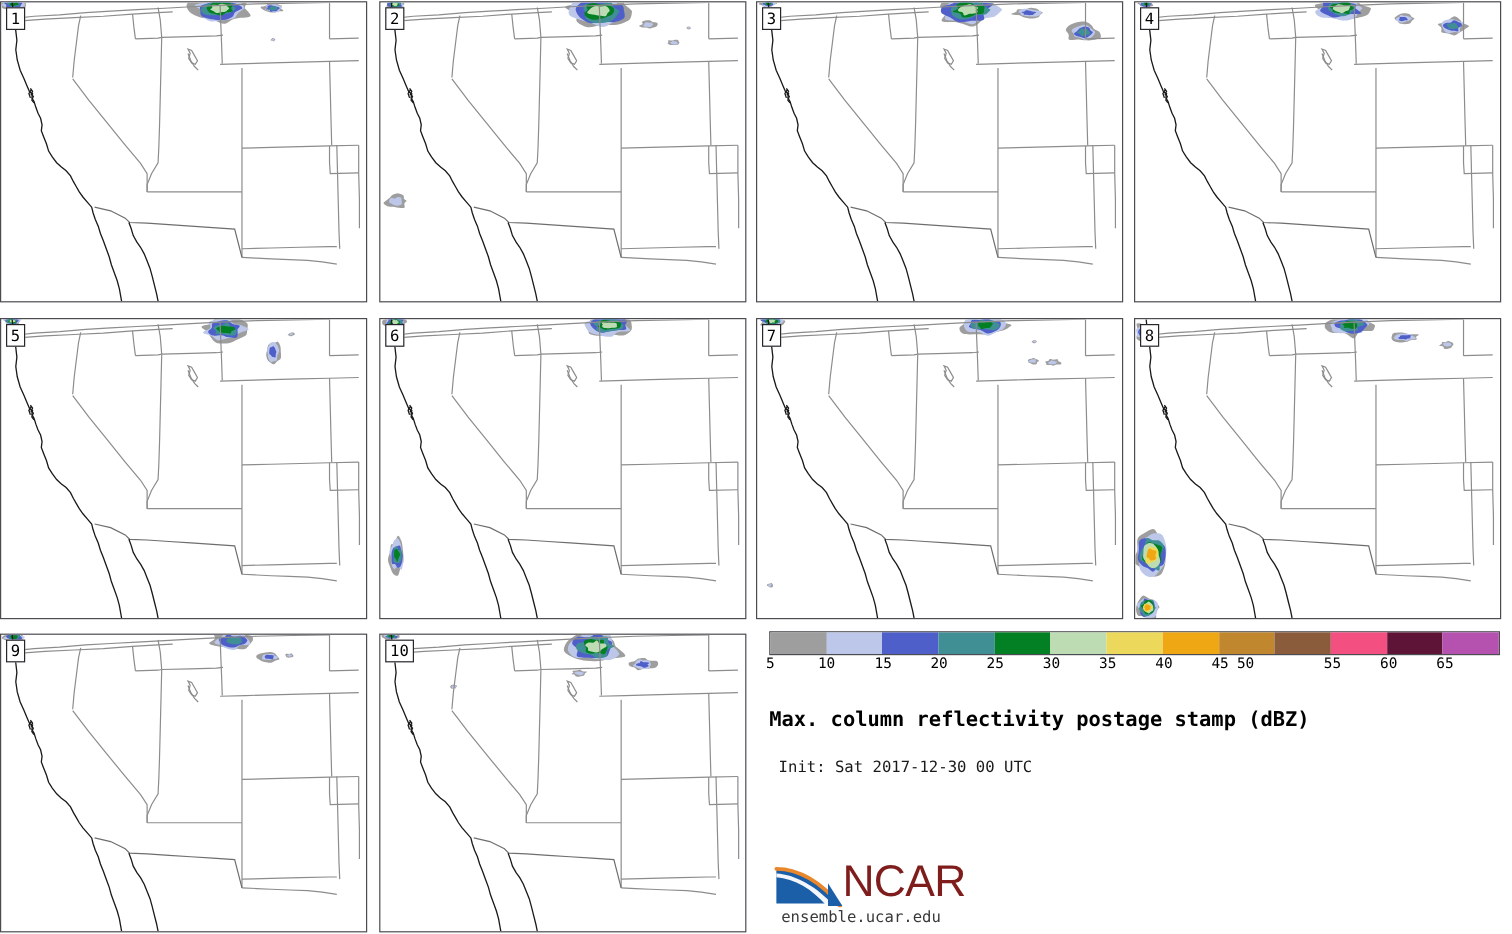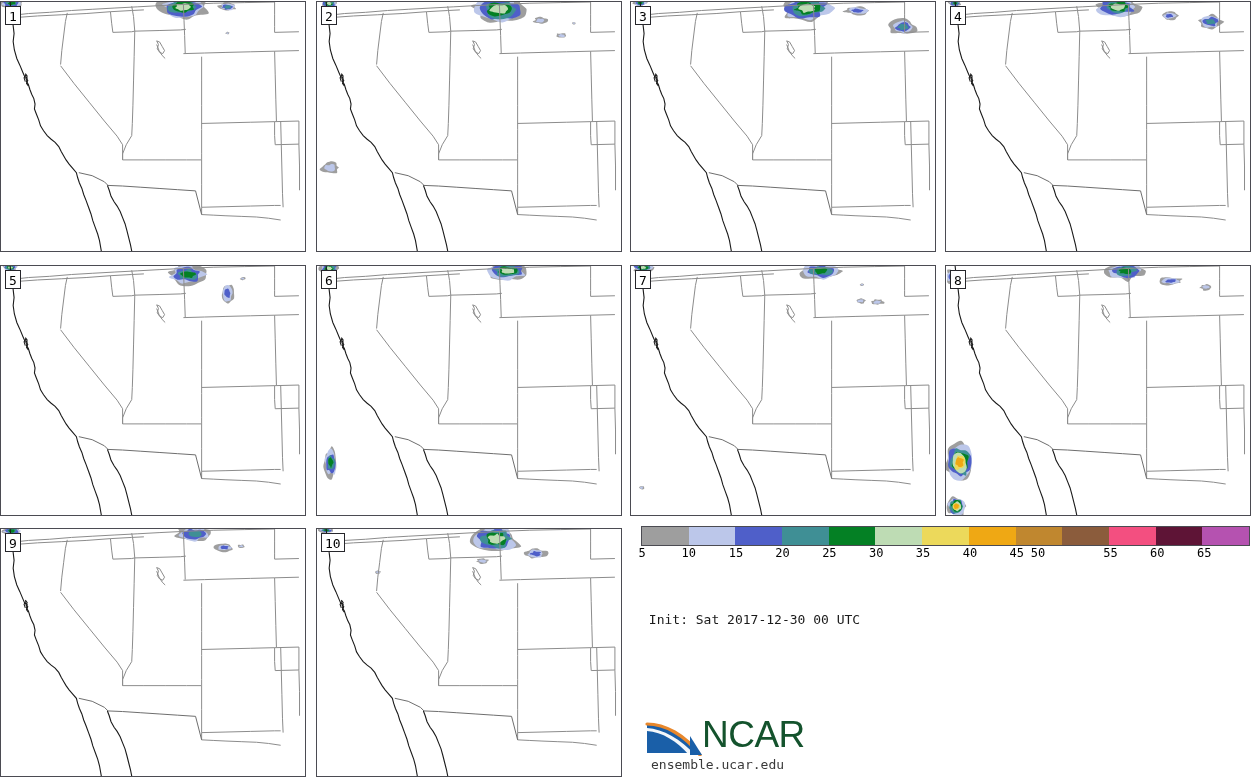--- a/index.html
+++ b/index.html
@@ -148,21 +148,21 @@
     width: 58px;
     height: 44px;
   }
   #logo-word {
     position: absolute;
     left: 57px;
     top: 3px;
     font-family: "Liberation Sans", "DejaVu Sans", sans-serif;
     font-size: 37px;
     font-weight: 400;
-    color: #14532d;
+    color: #7f1d1d;
     letter-spacing: -0.5px;
     line-height: 40px;
   }
   #logo-url {
     position: absolute;
     left: 6px;
     top: 45px;
     font-family: "DejaVu Sans Mono", "Liberation Mono", monospace;
     font-size: 13px;
     color: #3a3a3a;
@@ -769,20 +769,21 @@
       <div class="cb-tick" style="left: 282.053px; text-align: right;">35</div>
       <div class="cb-tick" style="left: 328.947px;">40</div>
       <div class="cb-tick" style="left: 375.779px;">45</div>
       <div class="cb-tick" style="left: 397px;">50</div>
       <div class="cb-tick" style="left: 469.443px;">55</div>
       <div class="cb-tick" style="left: 516.336px;">60</div>
       <div class="cb-tick" style="left: 563.168px;">65</div>
     </div>
 
   <div id="caption">
+    <div id="plot-title">Max. column reflectivity postage stamp (dBZ)</div>
     <div id="time-init" class="time-line"> Init: Sat 2017-12-30 00 UTC</div>
   </div>
 
   <div id="logo-block">
     <div id="logo-row">
       <svg id="logo-mark" viewBox="0 0 58 44">
         <path d="M2,12 C18,12 38,22 52,41 L52,41 L2,41 Z" fill="#1a5fa8"></path>
         <path d="M2,12 C20,12 40,23 55,43" fill="none" stroke="#e8872b" stroke-width="3.2" stroke-linecap="round"></path>
         <path d="M2,16 C18,17 36,27 50,43 L44,43 C32,29 17,20 2,19 Z" fill="#ffffff" opacity="0.95"></path>
         <path d="M45,24 L57,43 L45,43 Z" fill="#1a5fa8"></path>

